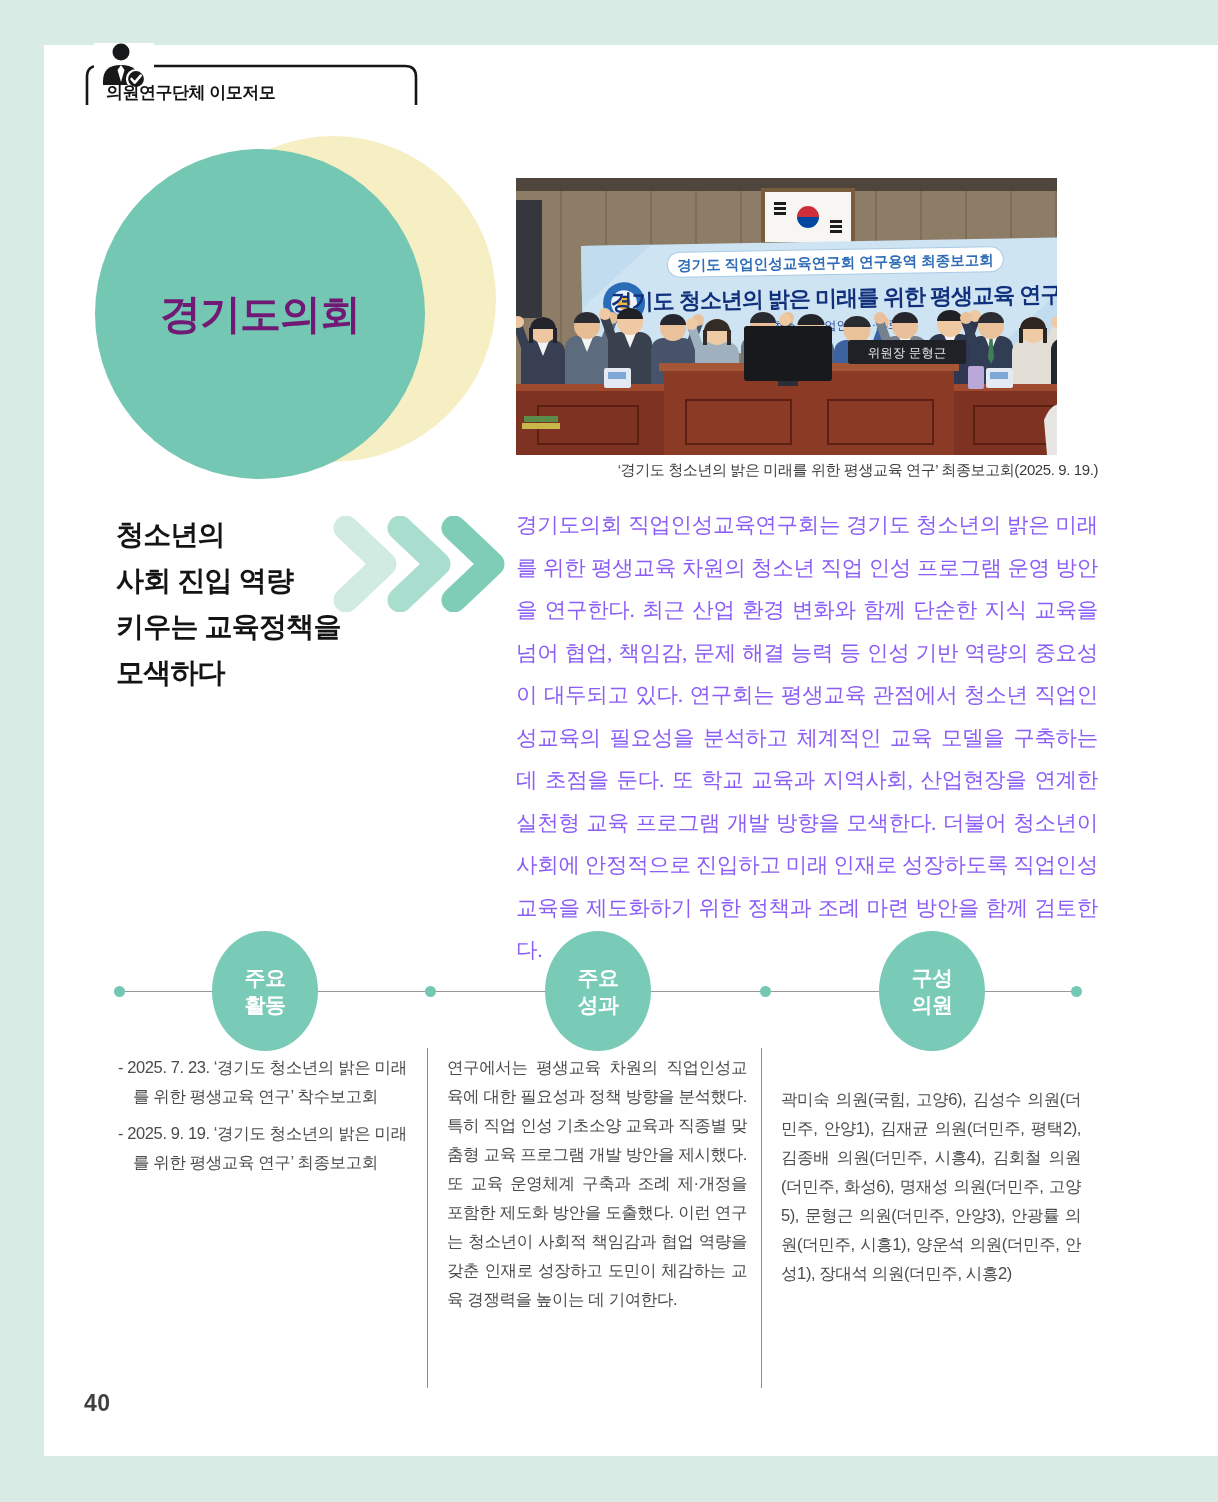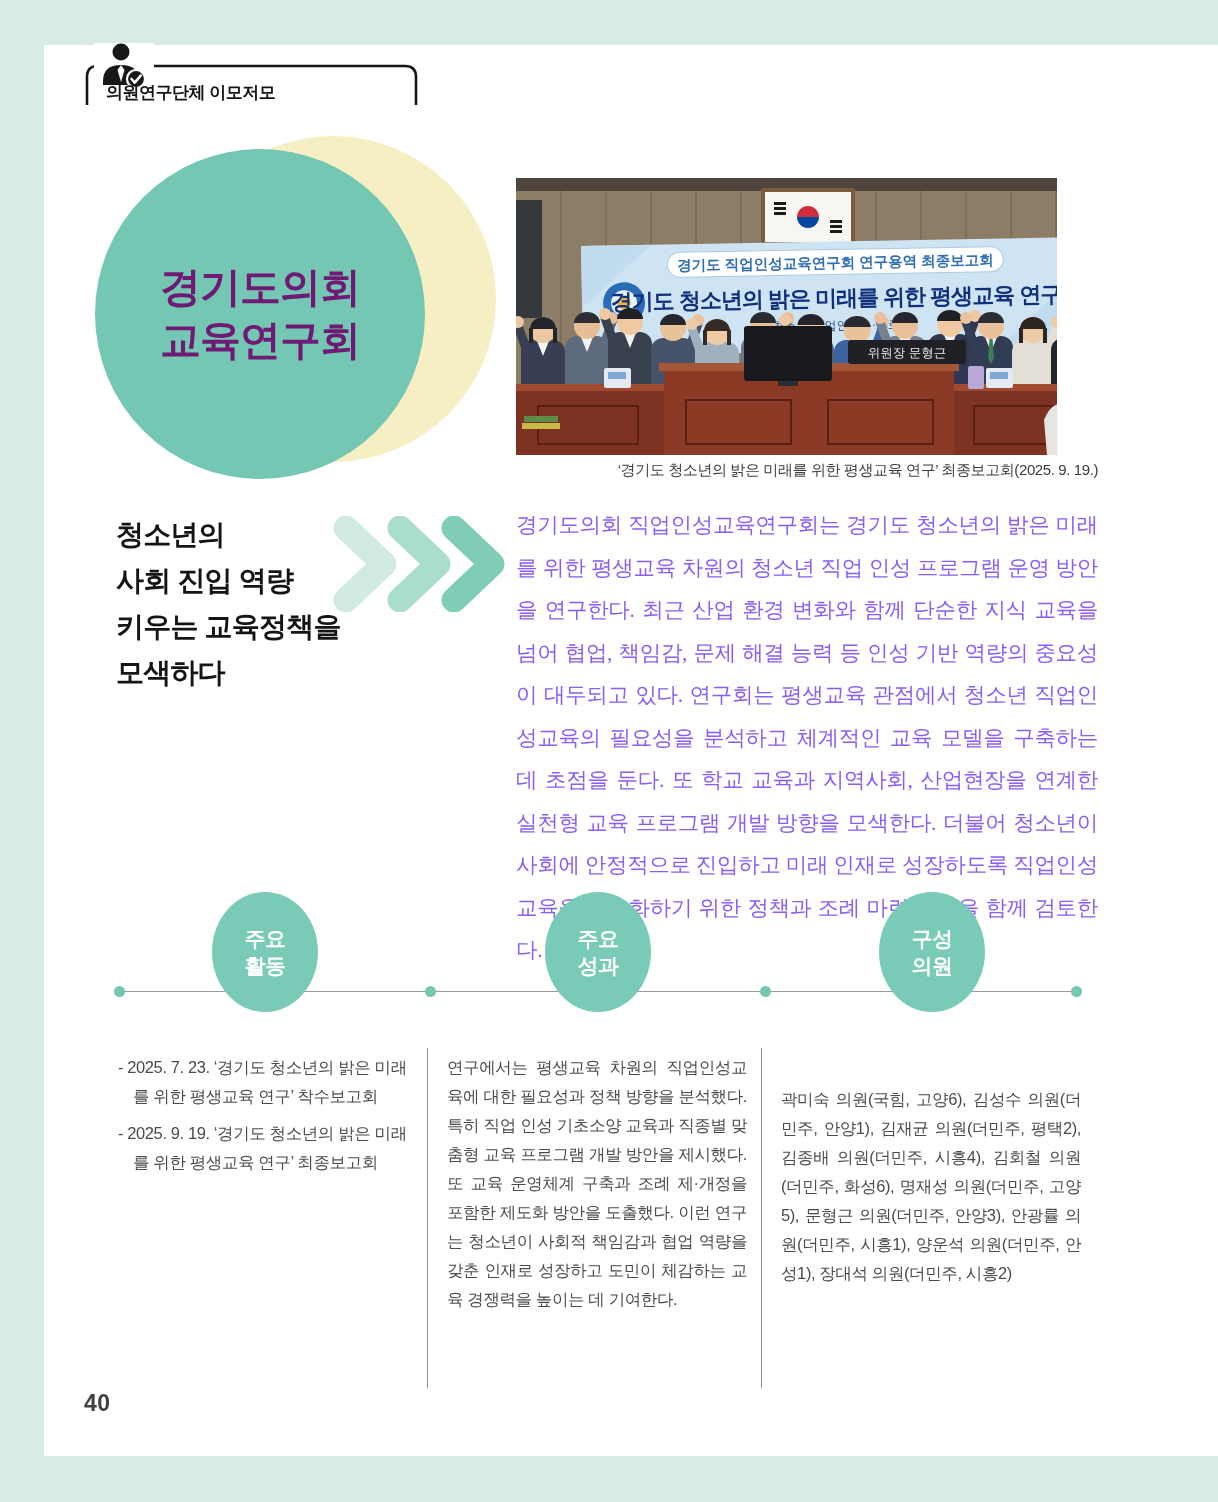--- a/index.html
+++ b/index.html
@@ -35,21 +35,21 @@
         font-weight:700;color:#141414;letter-spacing:-0.8px;}
   .chevrons{position:absolute;left:332px;top:516px;}
 
   
   .intro{position:absolute;left:516px;top:504px;width:582px;font-family:"Liberation Serif",serif;
          font-size:21.5px;line-height:42.5px;text-align:justify;color:#8b5cf6;letter-spacing:-0.3px;}
 
   
   .tl-line{position:absolute;left:118px;top:991px;width:960px;height:1px;background:#9a9a9a;}
   .tl-dot{position:absolute;width:11px;height:11px;border-radius:50%;background:#74c7b2;top:986px;}
-  .sec-circle{position:absolute;top:892px;width:106px;height:120px;border-radius:50%;background:#79cbb7;
+  .sec-circle{position:absolute;top:931px;width:106px;height:120px;border-radius:50%;background:#79cbb7;
               display:flex;align-items:center;justify-content:center;text-align:right;}
   .sec-circle .t{color:#fff;font-size:21px;font-weight:bold;line-height:27px;letter-spacing:-0.5px;}
 
   
   .col{position:absolute;top:1053px;font-size:16.5px;line-height:29px;color:#4b4b4b;letter-spacing:-0.4px;}
   .col1{left:118px;width:296px;}
   .col1 .item{padding-left:15px;text-indent:-15px;margin-bottom:8px;}
   .col2{left:447px;width:300px;text-align:justify;}
   .col3{left:781px;width:300px;text-align:justify;margin-top:32px;}
   .divider{position:absolute;top:1048px;width:1px;height:340px;background:#8f8f8f;}
@@ -83,21 +83,20 @@
         <path d="M33.5,36 l3.2,3.6 l6,-7" stroke="#ffffff" stroke-width="2.6" fill="none" stroke-linecap="round" stroke-linejoin="round"></path>
       </svg>
     </span>
     <div class="label">의원연구단체 이모저모</div>
   </div>
 
   <div class="circle-yellow"></div>
   <div class="circle-teal">
     <div>
       <div class="t">경기도의회</div>
-      <div class="t">교육연구회</div>
     </div>
   </div>
 
   <div class="photo">
     <svg width="581" height="277" viewBox="0 0 581 277">
       <g>
         <rect width="581" height="277" fill="#8d7c66"></rect>
         <rect width="581" height="13" fill="#4e463c"></rect>
         <g stroke="#7a6a55" stroke-width="2" opacity="0.75">
           <line x1="45" y1="13" x2="45" y2="175"></line>

